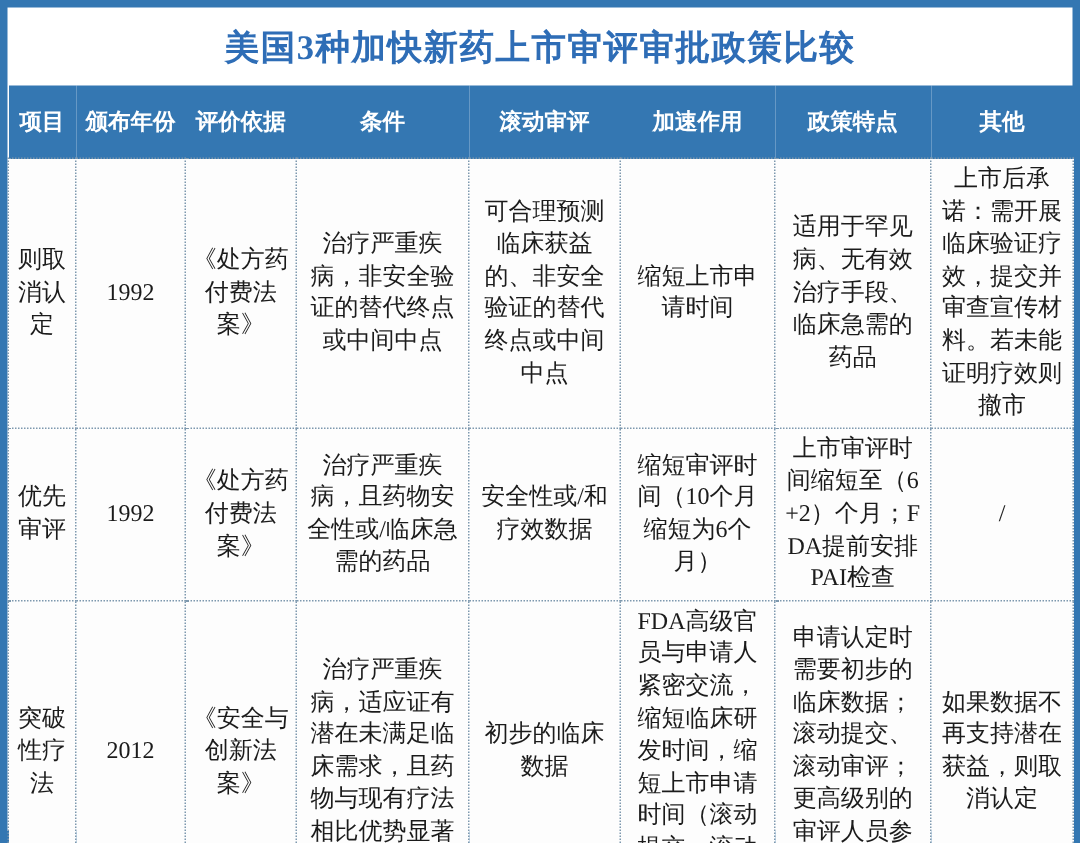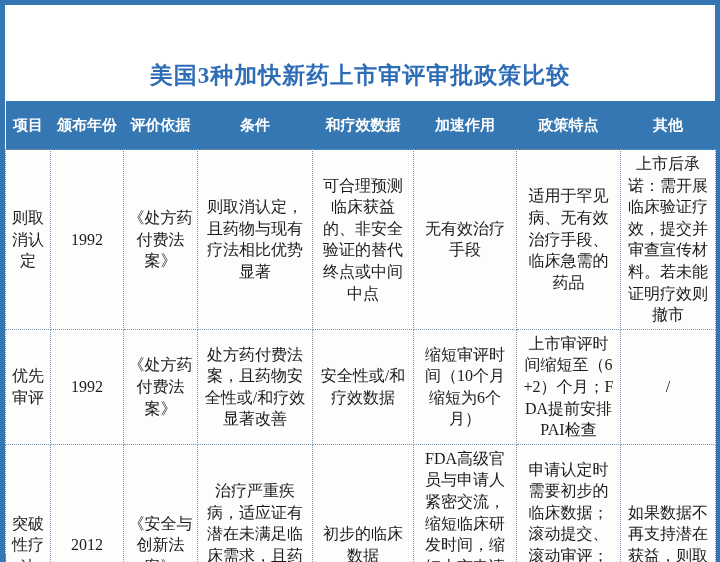--- a/index.html
+++ b/index.html
@@ -19,21 +19,20 @@
     height: 562px;
     background: #ffffff;
     border: 5px solid #3477b2;
     border-bottom-width: 8px;
   }
   .title-bar {
     height: 52px;
     display: flex;
     align-items: center;
     justify-content: center;
-    margin-top: 44px;
   }
   .title-text {
     color: #2e6db6;
     font-size: 23px;
     font-weight: bold;
     letter-spacing: 1px;
     white-space: nowrap;
   }
   table.policy {
     width: 710px;
@@ -86,42 +85,42 @@
       <col style="width:103px">
       <col style="width:104px">
       <col style="width:95px">
     </colgroup>
     <thead>
       <tr>
         <th>项目</th>
         <th>颁布年份</th>
         <th>评价依据</th>
         <th>条件</th>
-        <th>和疗效数据</th>
+        <th>滚动审评</th>
         <th>加速作用</th>
         <th>政策特点</th>
         <th>其他</th>
       </tr>
     </thead>
     <tbody>
       <tr class="row-1">
         <td>则取消认定</td>
         <td class="year-cell">1992</td>
         <td>《处方药付费法案》</td>
-        <td>则取消认定，且药物与现有疗法相比优势显著</td>
+        <td>治疗严重疾病，非安全验证的替代终点或中间中点</td>
         <td>可合理预测临床获益的、非安全验证的替代终点或中间中点</td>
-        <td>无有效治疗手段</td>
+        <td>缩短上市申请时间</td>
         <td>适用于罕见病、无有效治疗手段、临床急需的药品</td>
         <td>上市后承诺：需开展临床验证疗效，提交并审查宣传材料。若未能证明疗效则撤市</td>
       </tr>
       <tr class="row-2">
         <td>优先审评</td>
         <td class="year-cell">1992</td>
         <td>《处方药付费法案》</td>
-        <td>处方药付费法案，且药物安全性或/和疗效显著改善</td>
+        <td>治疗严重疾病，且药物安全性或/临床急需的药品</td>
         <td>安全性或/和疗效数据</td>
         <td>缩短审评时间（10个月缩短为6个月）</td>
         <td>上市审评时间缩短至（6+2）个月；FDA提前安排PAI检查</td>
         <td>/</td>
       </tr>
       <tr class="row-3">
         <td>突破性疗法</td>
         <td class="year-cell">2012</td>
         <td>《安全与创新法案》</td>
         <td>治疗严重疾病，适应证有潜在未满足临床需求，且药物与现有疗法相比优势显著</td>

